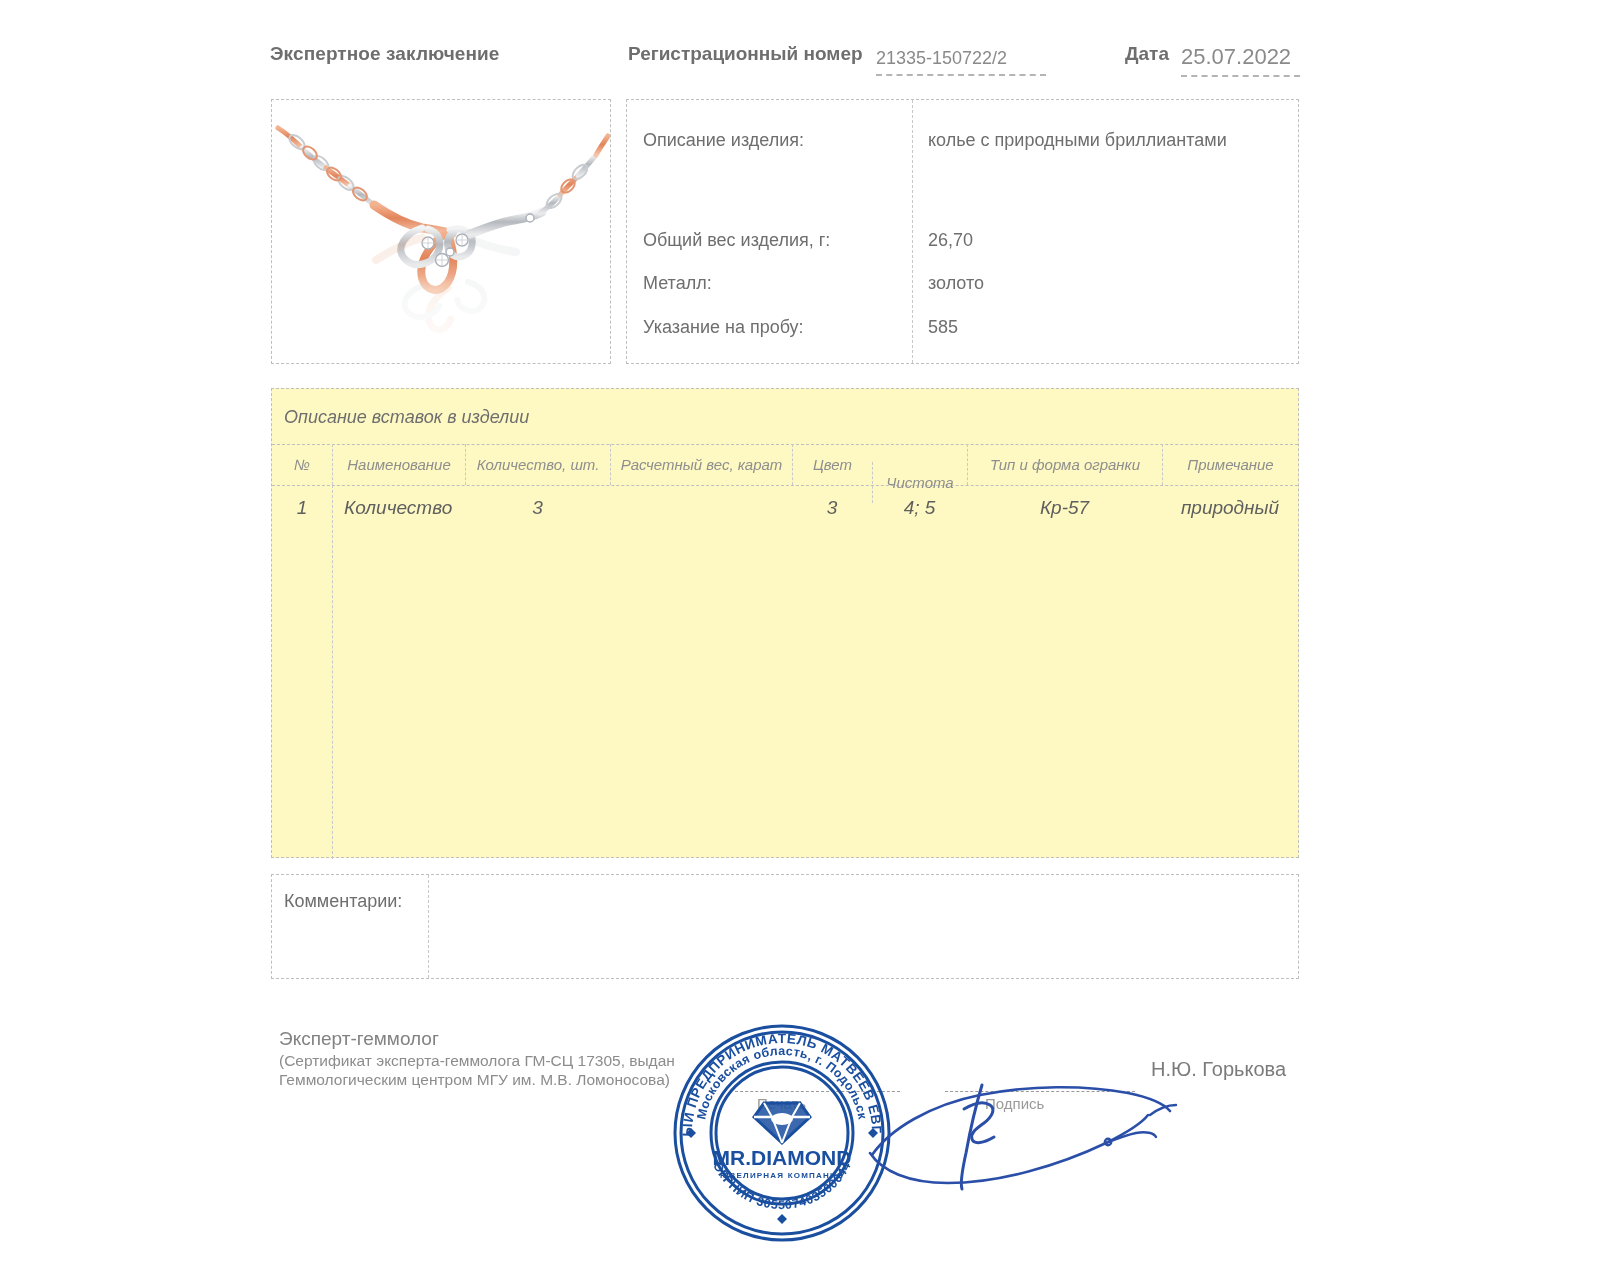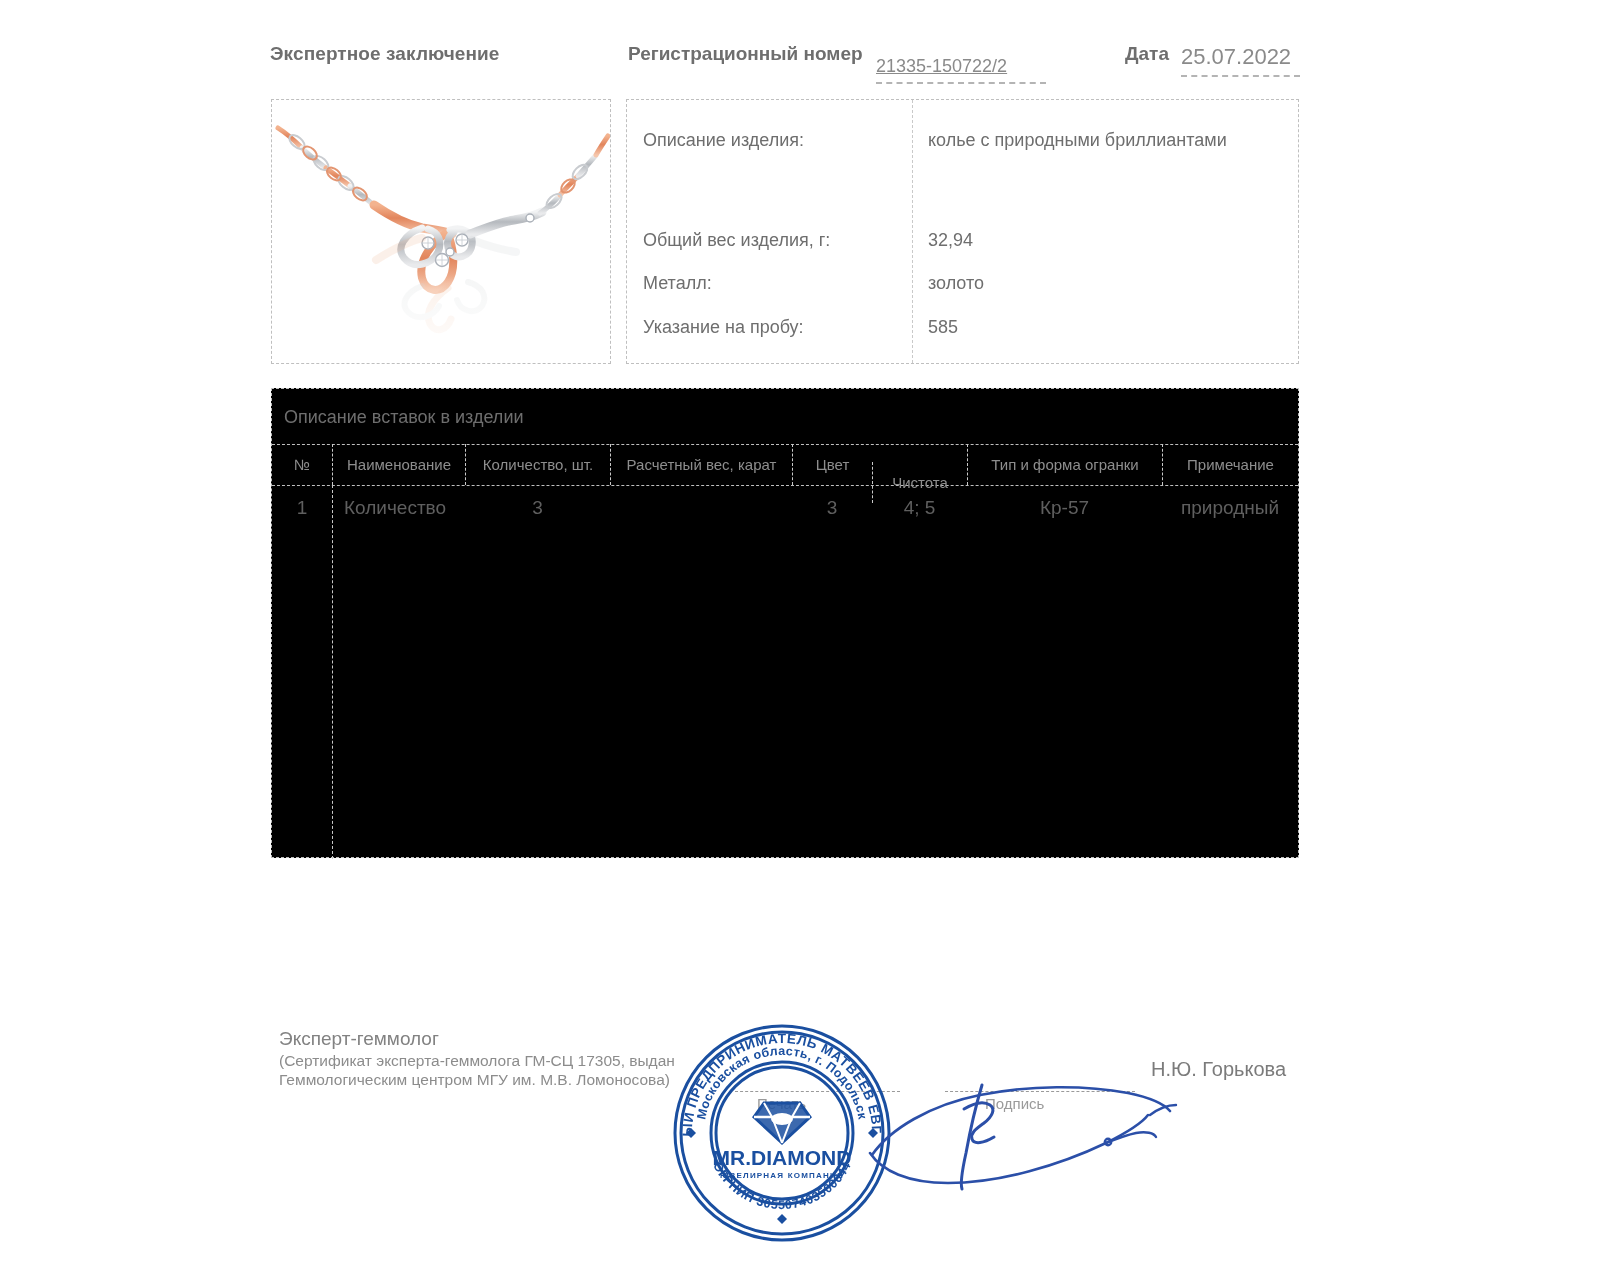--- a/index.html
+++ b/index.html
@@ -43,28 +43,27 @@
   .hdr-reg-label {
     position: absolute;
     left: 358px; top: 5px;
     font-size: 19px;
     font-weight: bold;
     color: #6e6e6e;
     white-space: nowrap;
   }
   .hdr-reg-value {
     position: absolute;
-    left: 606px; top: 18px;
+    left: 606px; top: 10px;
     width: 170px;
     padding-bottom: 5px;
     font-size: 18px;
     color: #8a8a8a;
     border-bottom: 2px dashed #b4b4b4;
     white-space: nowrap;
-    text-decoration: underline;
   }
   .hdr-date-label {
     position: absolute;
     left: 855px; top: 5px;
     font-size: 19px;
     font-weight: bold;
     color: #6e6e6e;
     white-space: nowrap;
   }
   .hdr-date-value {
@@ -132,21 +131,22 @@
 
   
   .inserts-box {
     position: absolute;
     left: 271px;
     top: 388px;
     width: 1028px;
     height: 470px;
     border: 1px dashed #bfbfbf;
     box-sizing: border-box;
-    background: #000000;
+    background: #fef9c3;
+    font-style: italic;
   }
   .inserts-title {
     position: absolute;
     left: 12px;
     top: 18px;
     font-size: 18px;
     color: #6e6e6e;
     white-space: nowrap;
   }
   .inserts-sep {
@@ -422,21 +422,21 @@
 
   <div class="spec-box">
     <div class="spec-divider"></div>
 
     <div class="spec-row r1">
       <div class="spec-label">Описание изделия:</div>
       <div class="spec-value">колье с природными бриллиантами</div>
     </div>
     <div class="spec-row r2">
       <div class="spec-label">Общий вес изделия, г:</div>
-      <div class="spec-value">32,94</div>
+      <div class="spec-value">26,70</div>
     </div>
     <div class="spec-row r3">
       <div class="spec-label">Металл:</div>
       <div class="spec-value">золото</div>
     </div>
     <div class="spec-row r4">
       <div class="spec-label">Указание на пробу:</div>
       <div class="spec-value">585</div>
     </div>
   </div>
@@ -463,20 +463,25 @@
       <div class="td" style="left:0px;   width:60px;">1</div>
       <div class="td left-al" style="left:72px; width:125px;">Количество</div>
       <div class="td" style="left:193px; width:145px;">3</div>
       <div class="td" style="left:520px; width:80px;">3</div>
       <div class="td" style="left:600px; width:95px;">4; 5</div>
       <div class="td" style="left:695px; width:195px;">Кр-57</div>
       <div class="td" style="left:890px; width:136px;">природный</div>
     </div>
   </div>
 
+  <div class="comments-box">
+    <div class="comments-divider"></div>
+    <div class="comments-label">Комментарии:</div>
+    <div style="position:absolute;left:172px;top:16px;font-size:18px;color:#6e6e6e;"></div>
+  </div>
 
   <div class="footer">
     <div class="expert-title">Эксперт-геммолог</div>
     <div class="expert-cert">(Сертификат эксперта-геммолога ГМ-СЦ 17305, выдан Геммологическим центром МГУ им. М.В. Ломоносова)</div>
 
     <div class="stamp-line"></div>
     <div class="stamp-caption">Печать</div>
 
     <div class="sign-line"></div>
     <div class="sign-caption">Подпись</div>

